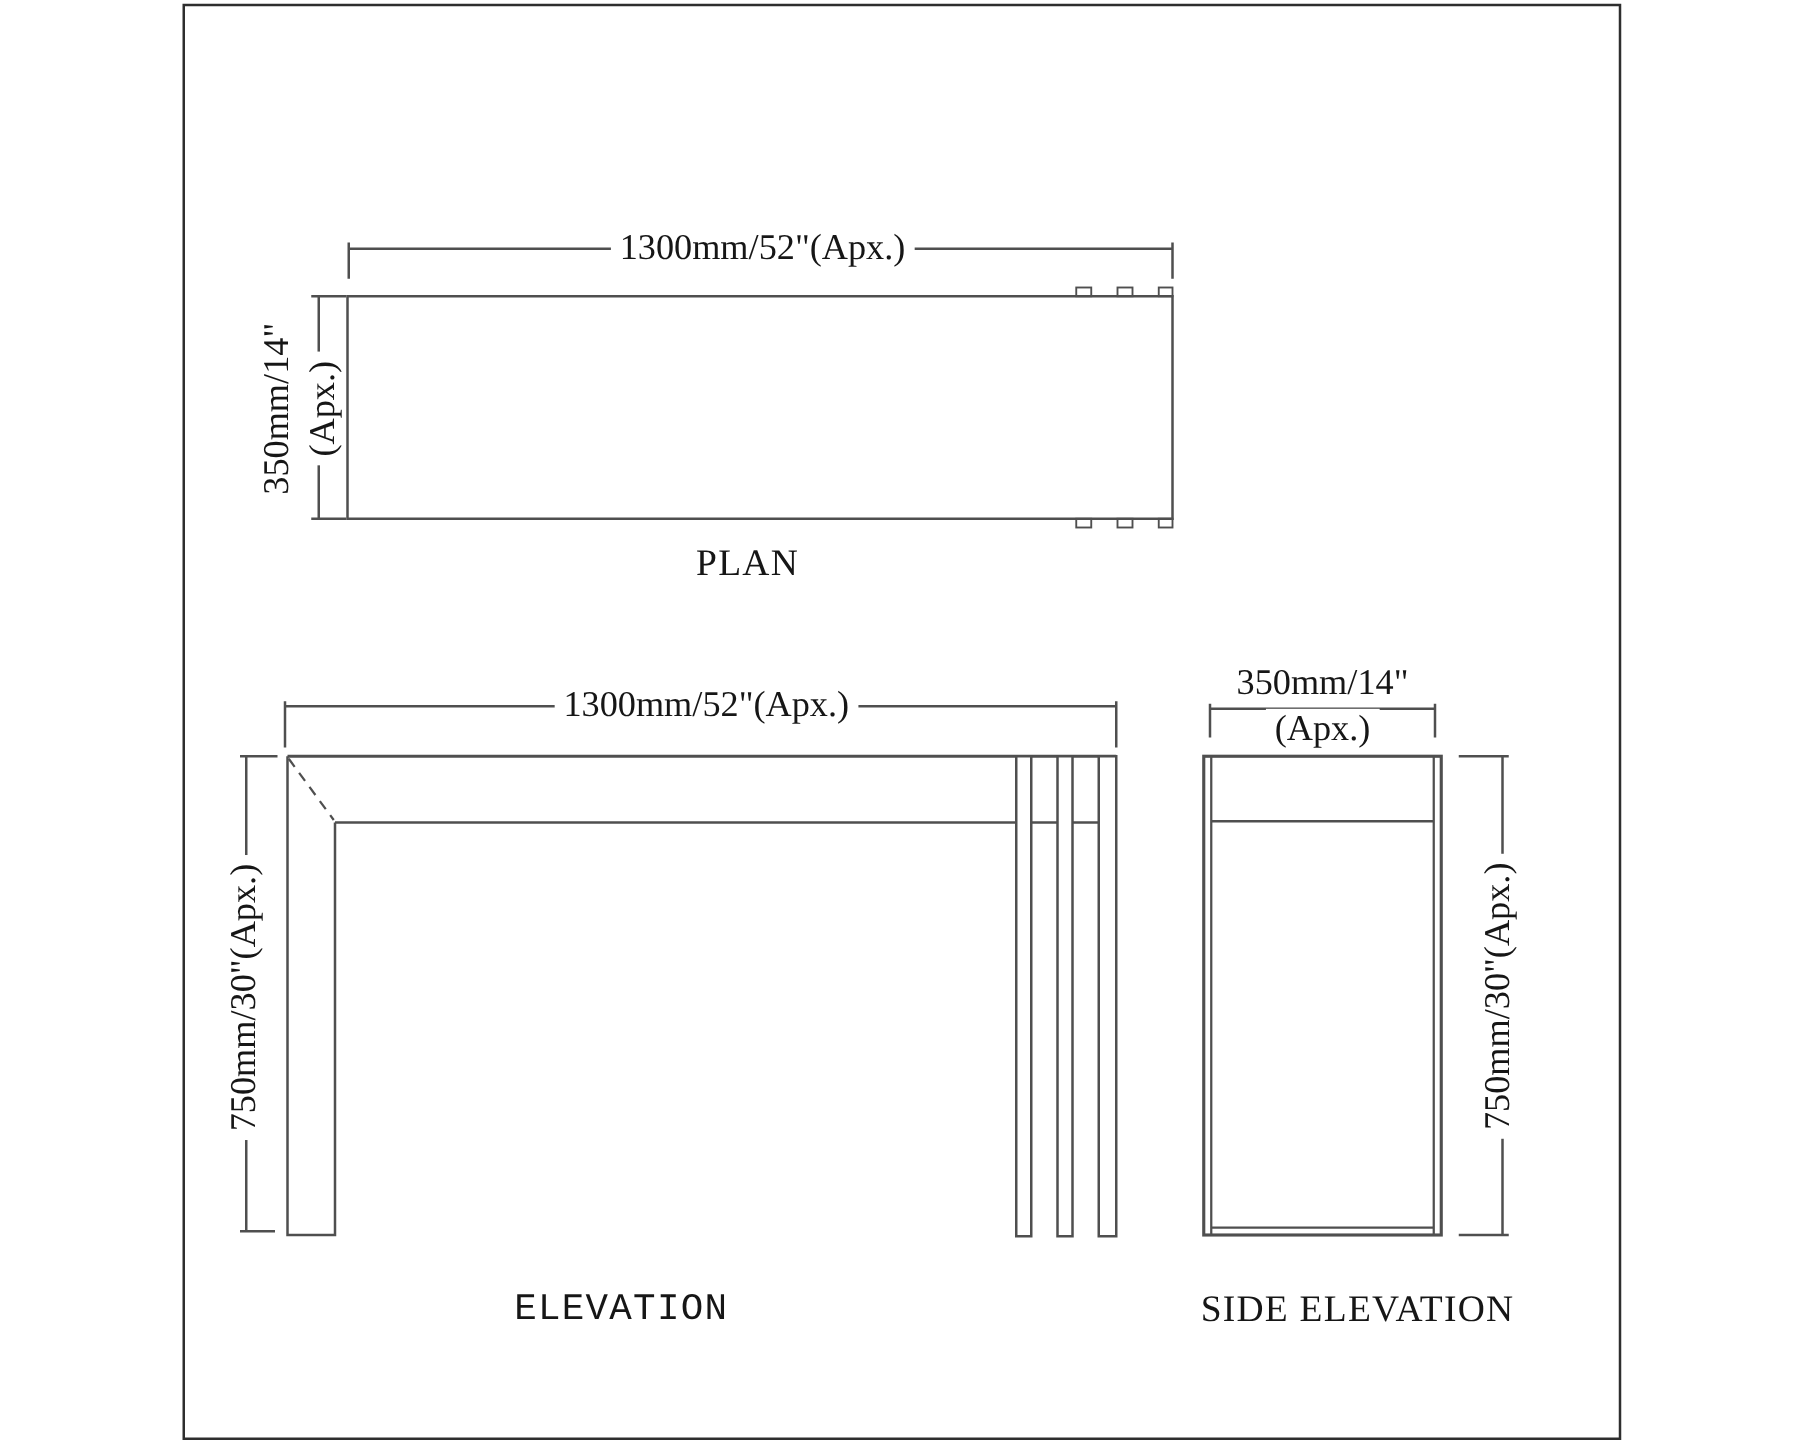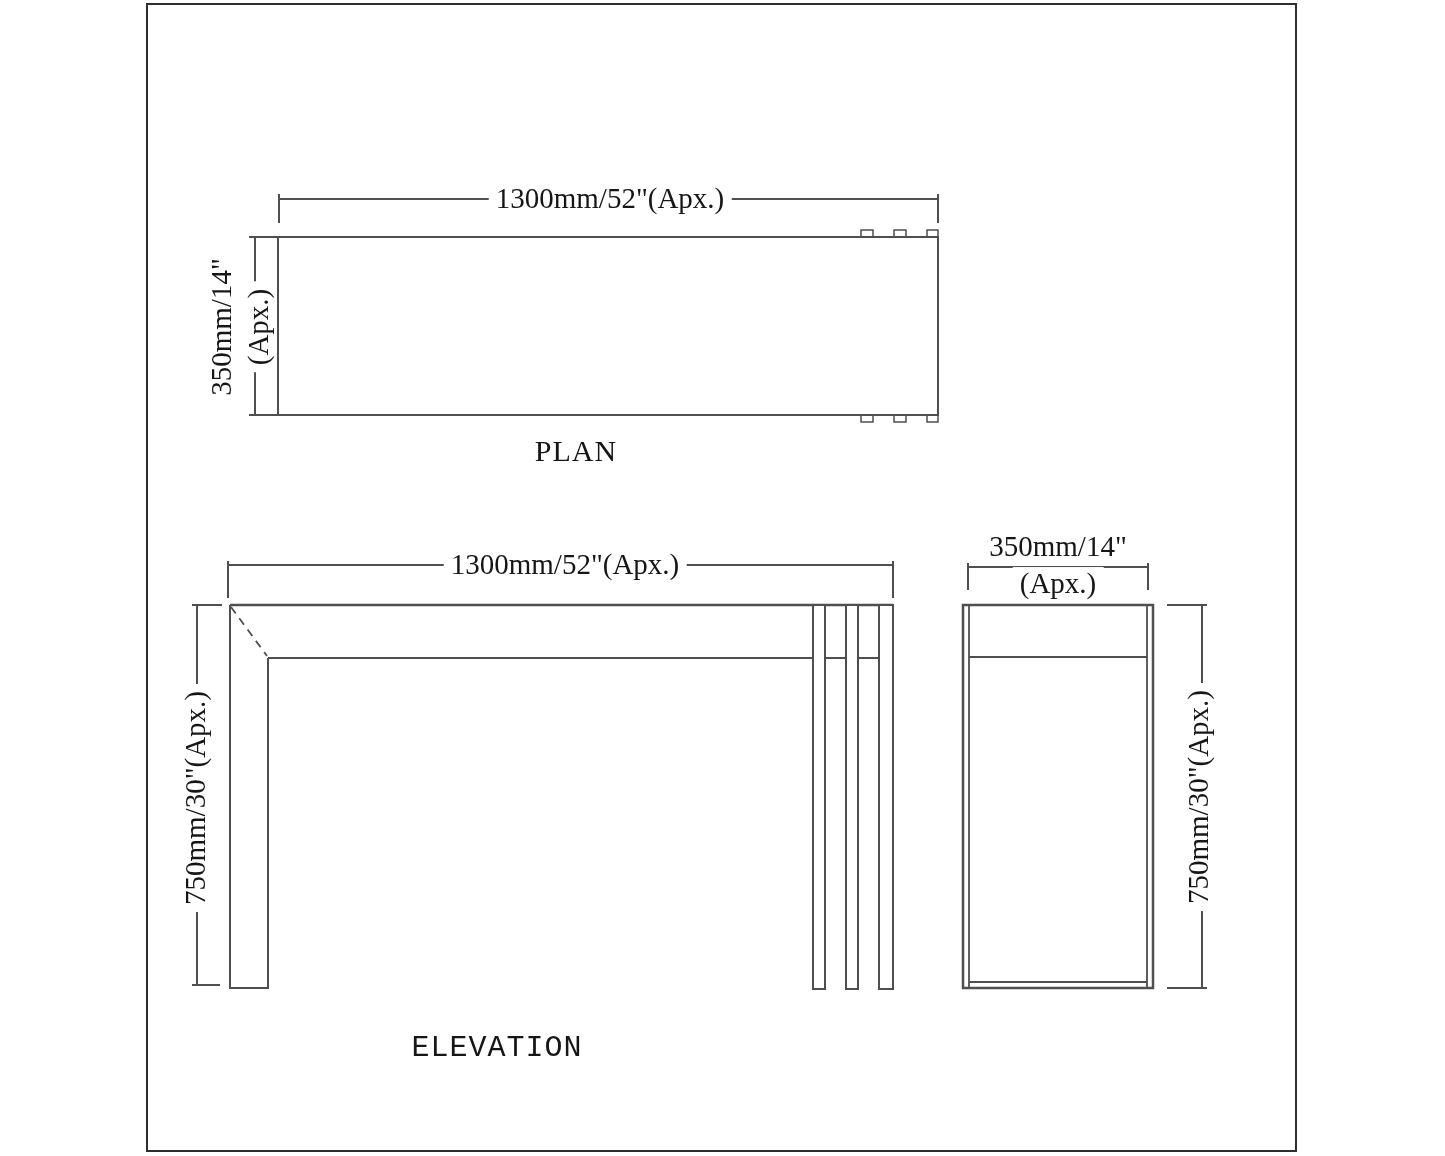--- a/index.html
+++ b/index.html
@@ -103,23 +103,24 @@
 
       <path class="ln" stroke-width="2" d="M969,657 H1147"></path>
 
       <path class="ln" stroke-width="1.8" d="M969,982 H1147"></path>
     </g>
   </svg>
 
   <div class="dim-text" style="left:610px;top:199px;">1300mm/52"(Apx.)</div>
   <div class="dim-text rot" style="left:222px;top:327px;">350mm/14"</div>
   <div class="dim-text rot" style="left:259px;top:327px;">(Apx.)</div>
-  <div class="view-label" style="left:576px;top:451px;">PLAN</div>
+  <div class="view-label" style="left:598px;top:451px;">PLAN</div>
 
   <div class="dim-text" style="left:565px;top:565px;">1300mm/52"(Apx.)</div>
   <div class="dim-text rot" style="left:196px;top:798px;">750mm/30"(Apx.)</div>
   <div class="view-label" style="left:497px;top:1048px;font-family:Liberation Mono, monospace;">ELEVATION</div>
 
   <div class="dim-text" style="left:1058px;top:547px;">350mm/14"</div>
   <div class="dim-text" style="left:1058px;top:584px;">(Apx.)</div>
   <div class="dim-text rot" style="left:1199px;top:797px;">750mm/30"(Apx.)</div>
+  <div class="view-label" style="left:1086px;top:1048px;">SIDE ELEVATION</div>
 
 </div>
 
 </body></html>

